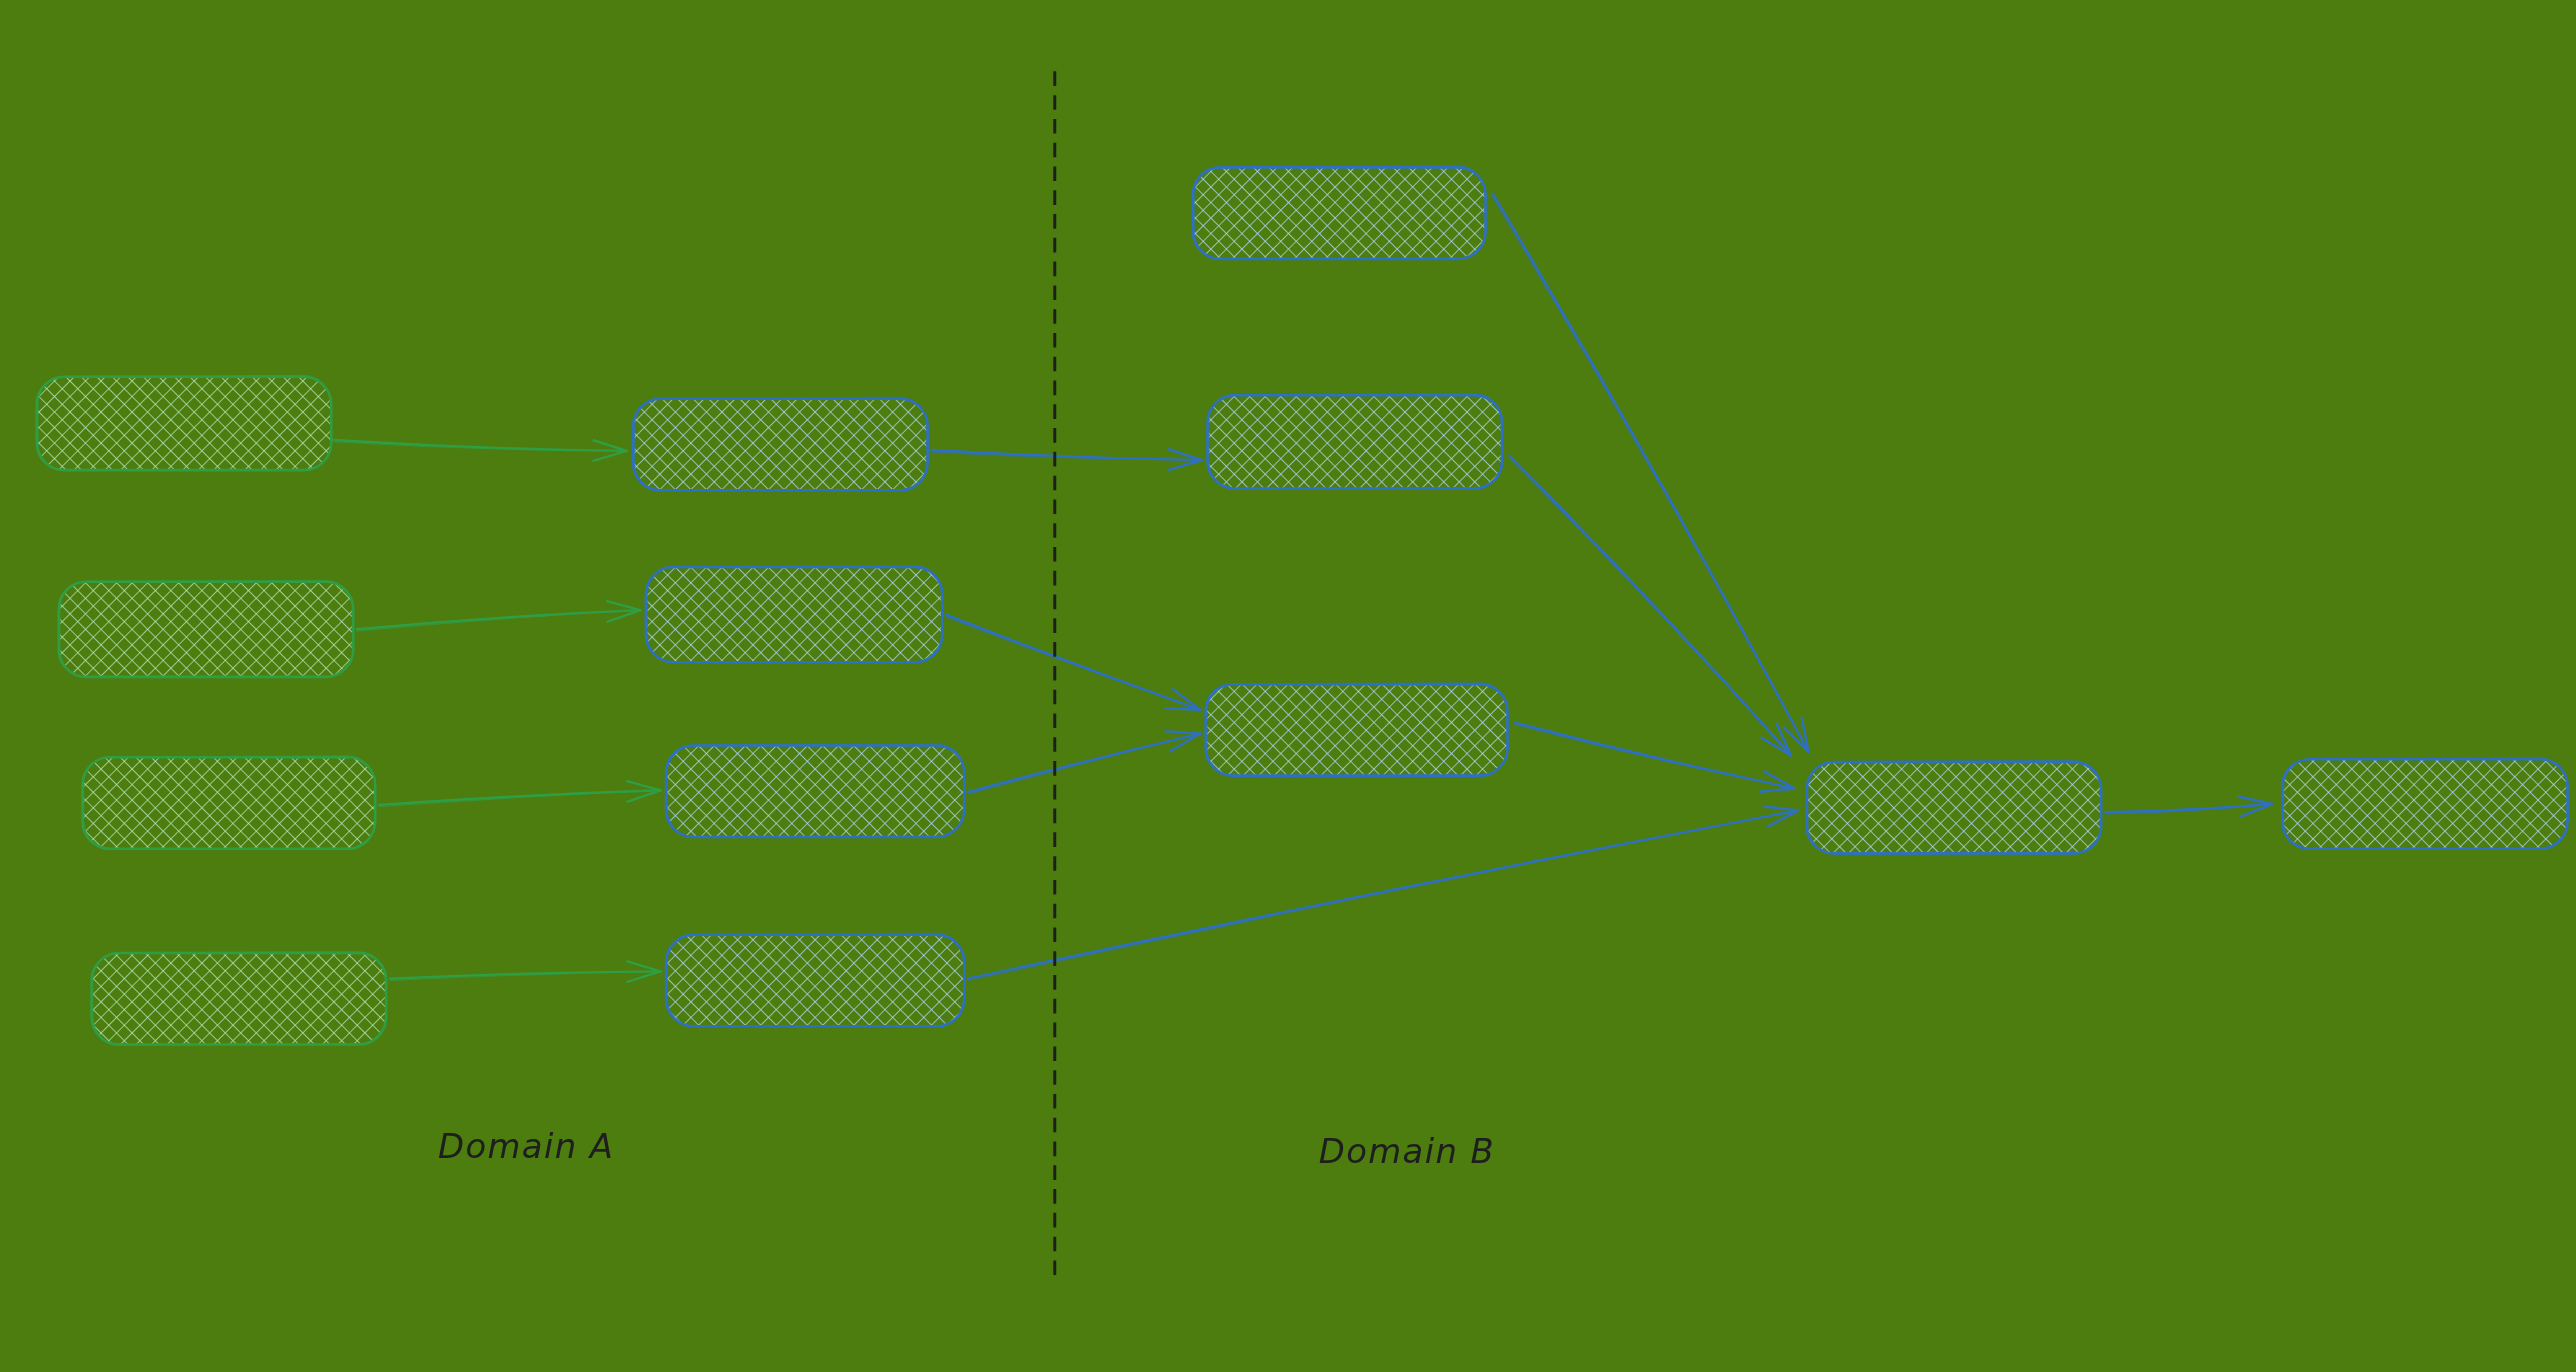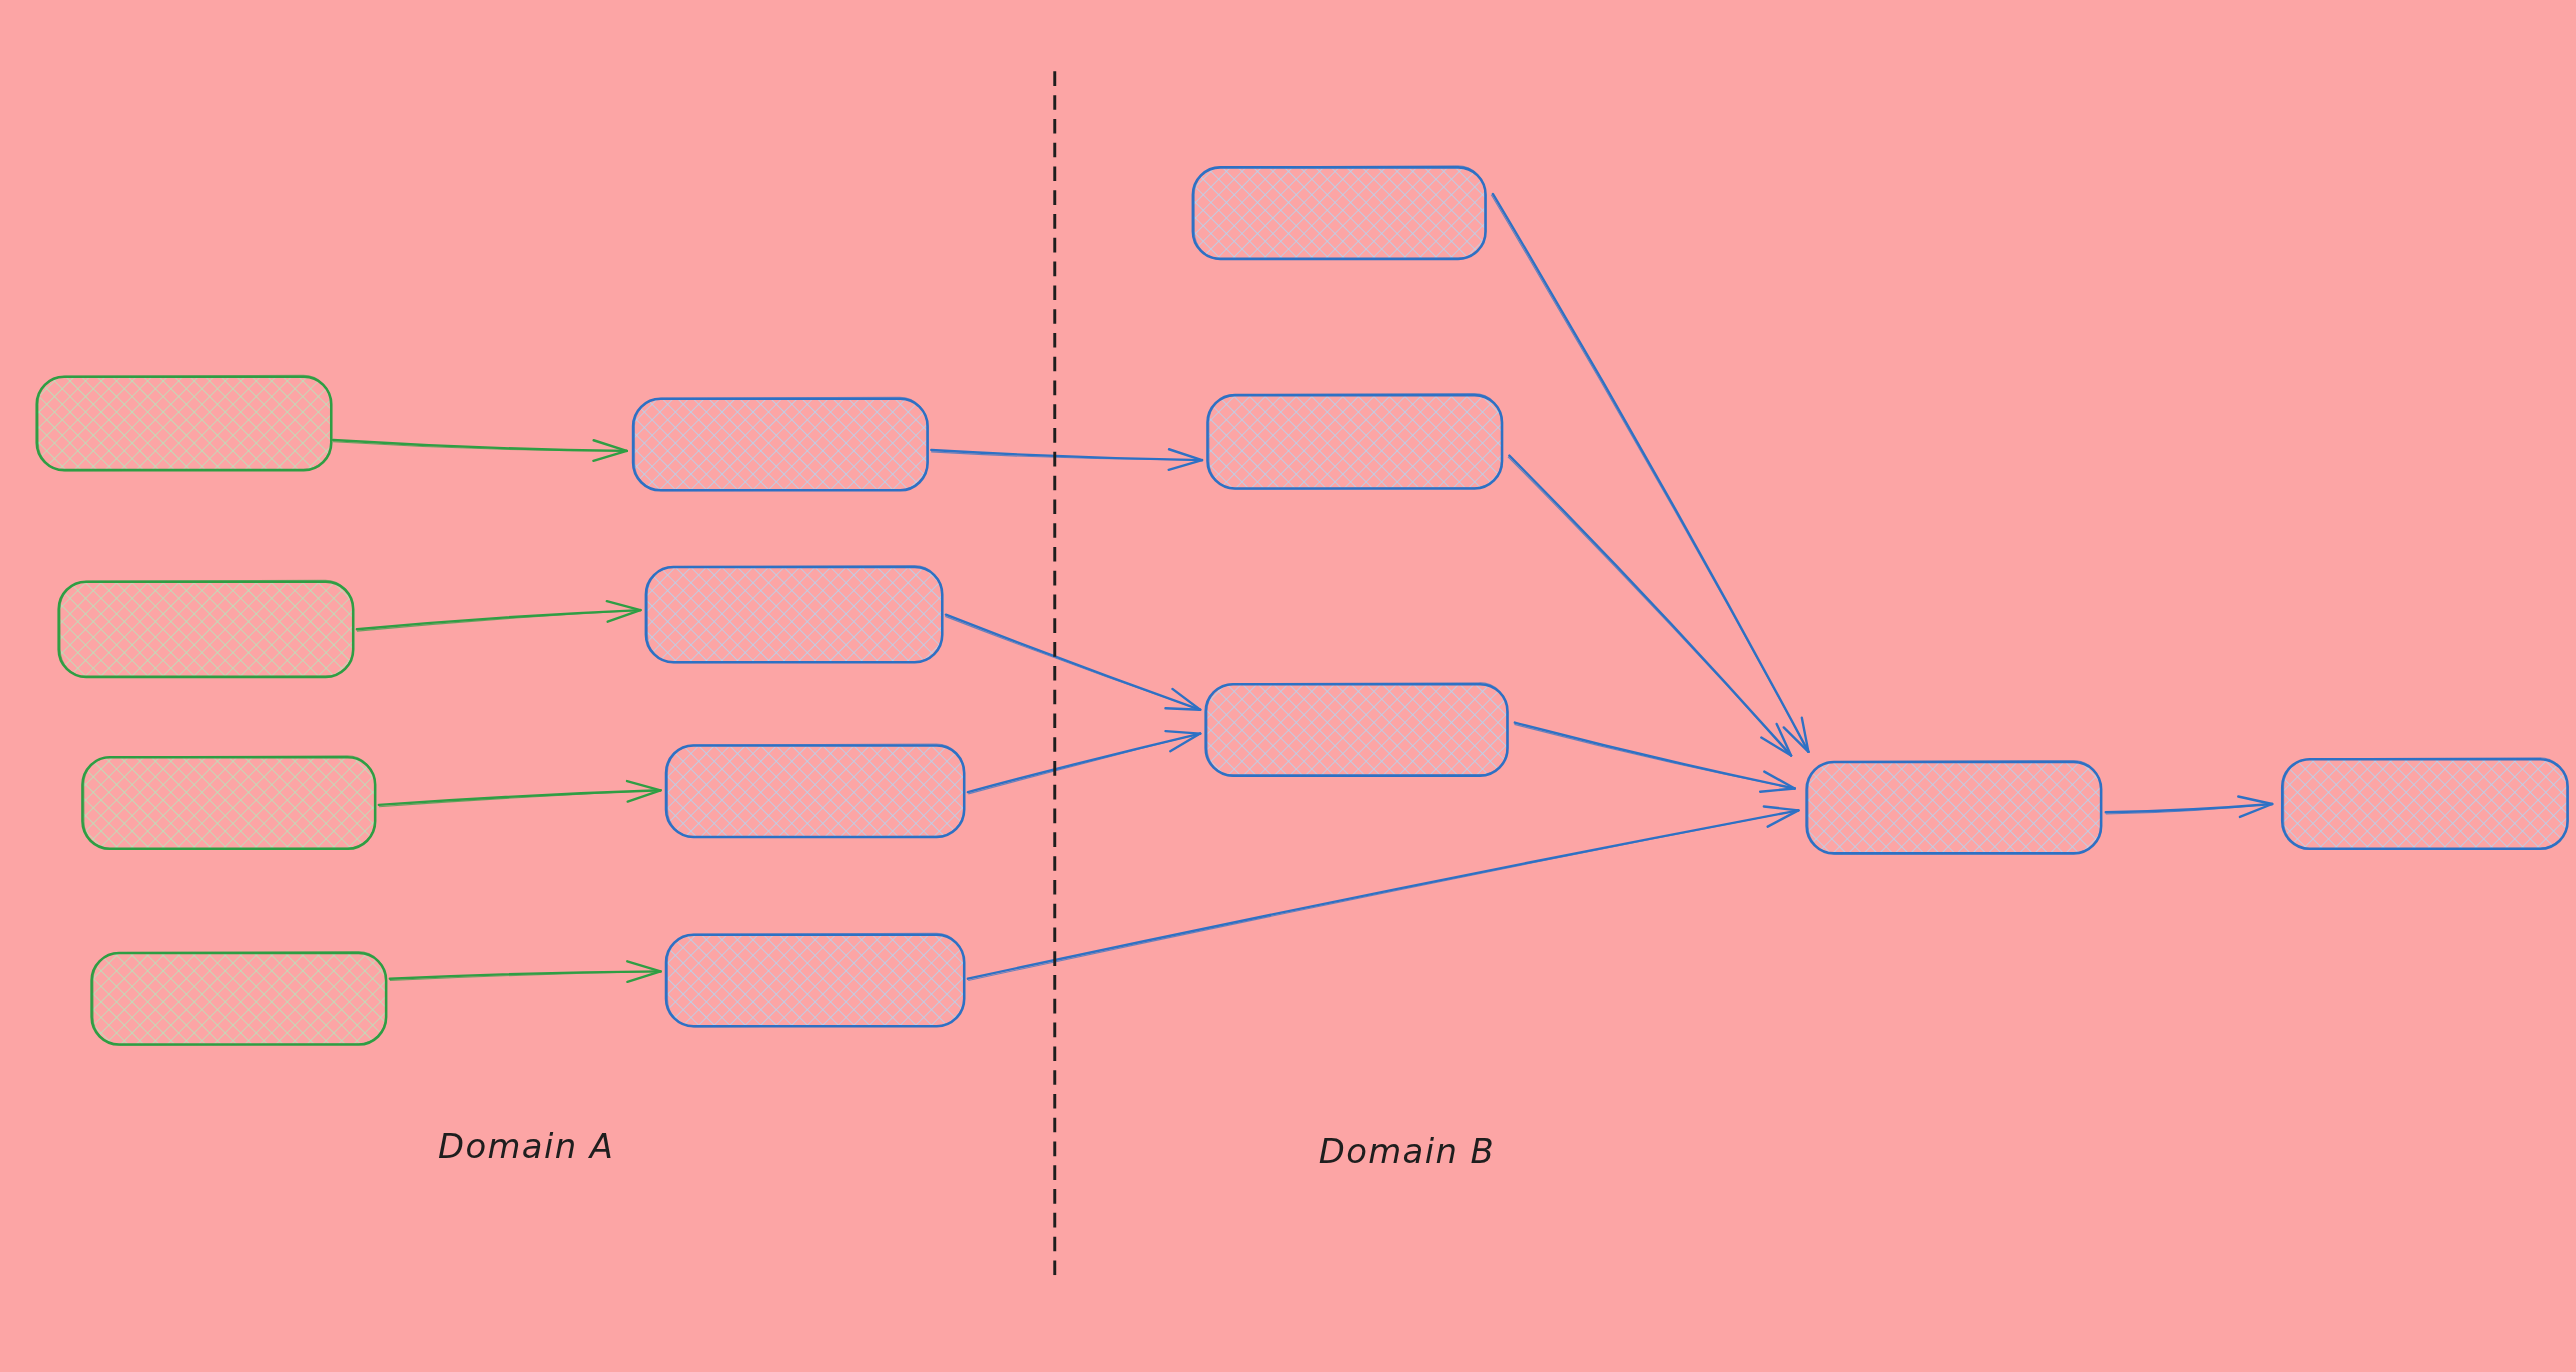--- a/index.html
+++ b/index.html
@@ -1,16 +1,16 @@
 <!DOCTYPE html>
 <html style="font-size:14.6px"><head>
 <meta charset="utf-8">
 <style>
   html,body{margin:0;padding:0;background:#ffffff;}
-  .canvas-wrap{position:relative;width:2576px;height:1372px;background:#fca5a5;overflow:hidden;}
+  .canvas-wrap{position:relative;width:2576px;height:1372px;background:#4d7c0f;overflow:hidden;}
   svg{display:block;}
   .dlabel{
     font-family:"DejaVu Sans", sans-serif;
     font-style:italic;
     font-size:37px;
     letter-spacing:1.5px;
     fill:#1e1e1e;
   }
 </style>
 </head>

